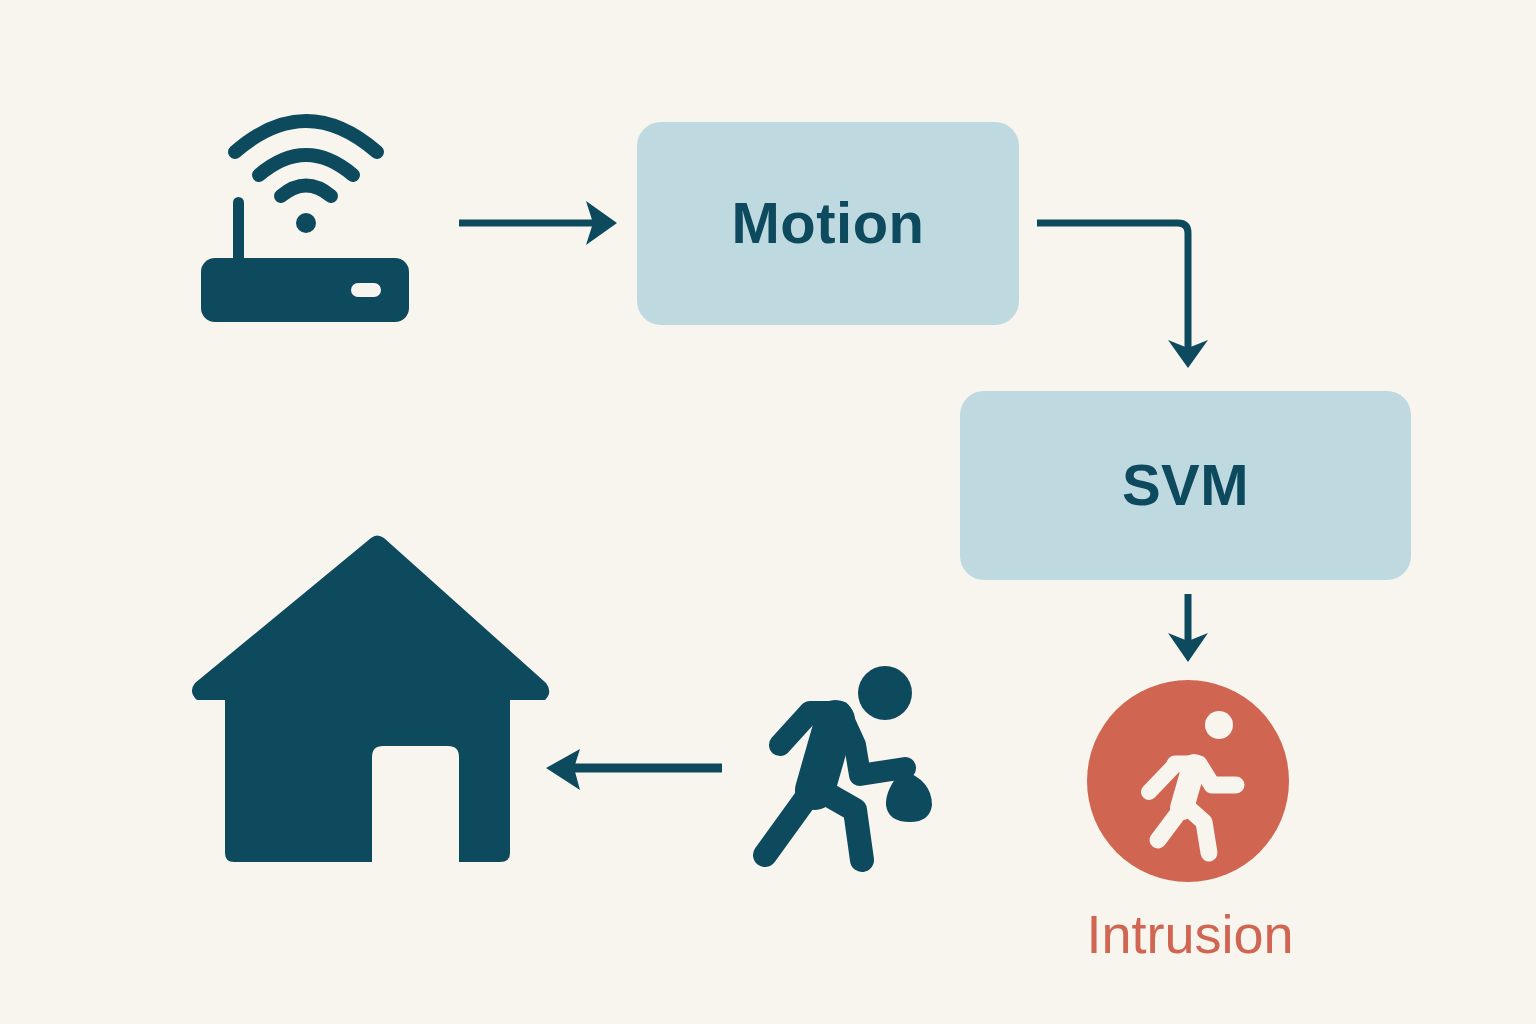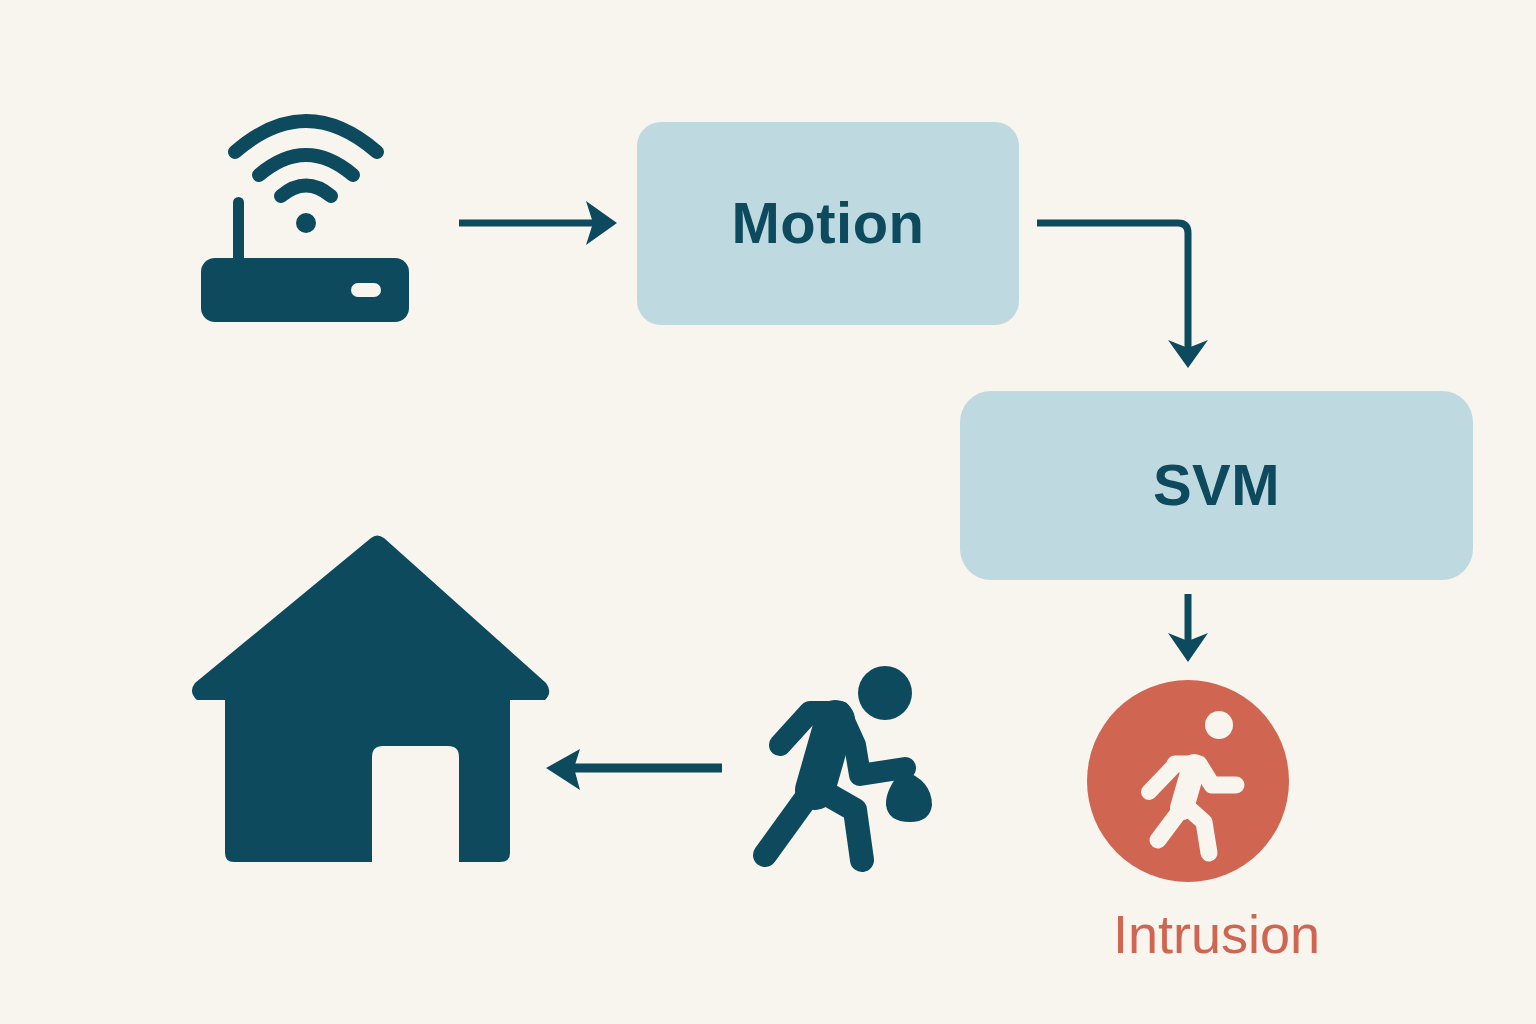--- a/index.html
+++ b/index.html
@@ -14,23 +14,23 @@
       background: #bfd9e0;
       border-radius: 24px;
       display: flex; flex-direction: row; align-items: center; justify-content: center;
       color: #0d4a5e;
       font-weight: 700;
       text-align: center;
       line-height: 1.12;
     }
     .box span { display: block; }
     #motion-box { left: 637px; top: 122px; width: 382px; height: 203px; font-size: 58px; letter-spacing: 0.5px; }
-    #svm-box { left: 960px; top: 391px; width: 513px; height: 189px; font-size: 58px; letter-spacing: 0.5px; border-radius: 31px; }
+    #svm-box { left: 960px; top: 391px; width: 451px; height: 189px; font-size: 58px; letter-spacing: 0.5px; }
     #intrusion-label {
-      left: 1060px; top: 903px; width: 260px; text-align: right;
+      left: 1060px; top: 903px; width: 260px; text-align: center;
       color: #d06552; font-size: 54px; font-weight: 400;
     }
     svg { overflow: visible; }
   </style>
 </head>
 <body>
 
 <svg class="abs" style="left:190px;top:110px;" width="240" height="230" viewBox="190 110 240 230">
   <g fill="none" stroke="#0d4a5e" stroke-width="14" stroke-linecap="round">
     <path d="M235 152 Q306 90 377 152"></path>

